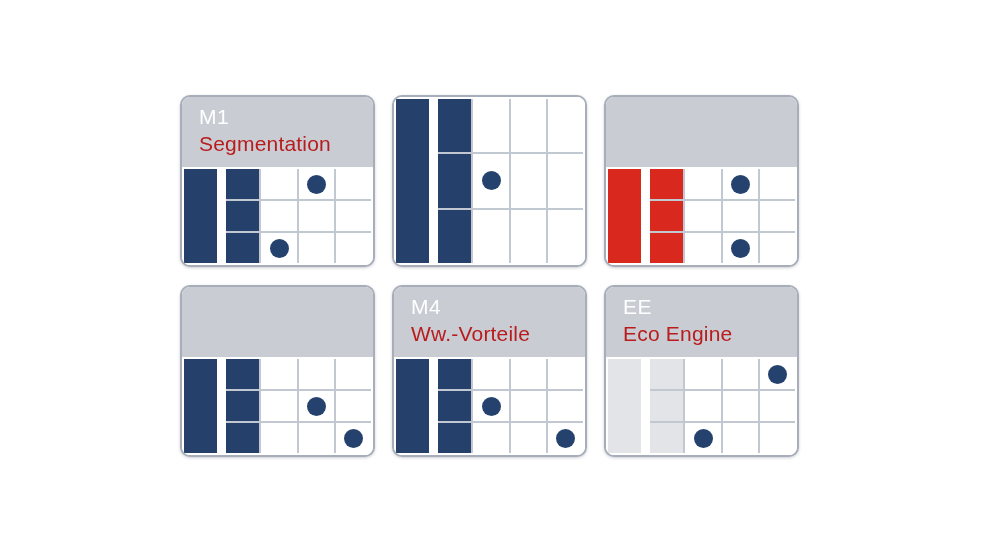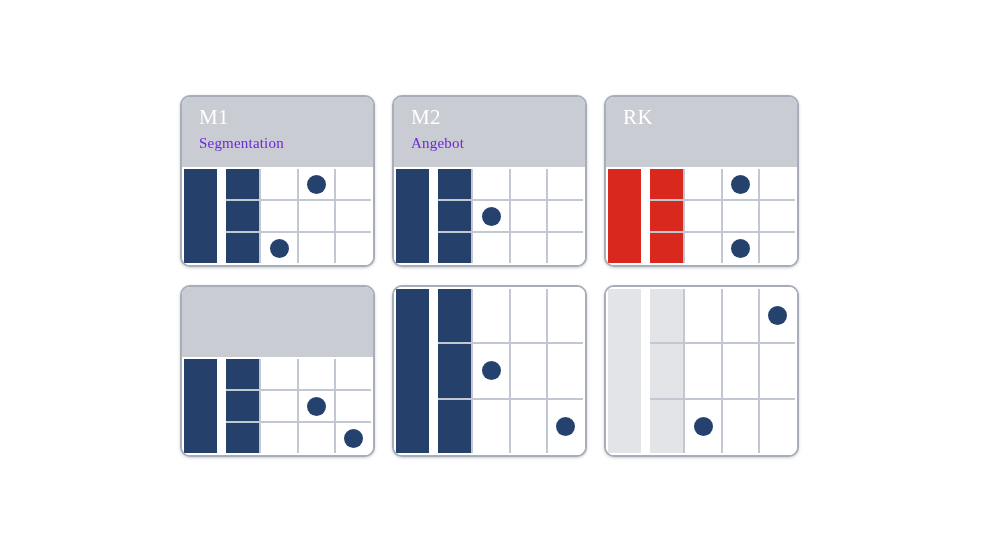--- a/index.html
+++ b/index.html
@@ -30,33 +30,32 @@
     display: flex;
     flex-direction: column;
     box-shadow: 0 1px 3px rgba(110, 115, 125, 0.35);
   }
   .card-header {
     height: 70px;
     box-sizing: border-box;
     background: #c9ccd3;
     padding: 7px 8px 0 17px;
     flex: none;
-    font-family: Liberation Serif, serif;
   }
   .card-code {
     color: #ffffff;
     font-size: 21px;
     line-height: 26px;
     font-weight: 500;
     letter-spacing: 0.4px;
     white-space: nowrap;
   }
   .card-title {
-    color: #6d28d9;
-    font-size: 15px;
+    color: #b91c1c;
+    font-size: 21px;
     line-height: 27px;
     font-weight: 500;
     letter-spacing: 0.2px;
     white-space: nowrap;
   }
   .card-grid-outer {
     flex: 1;
     background: #ffffff;
     padding: 2px;
     display: flex;
@@ -120,24 +119,20 @@
           <div class="cell" style="grid-area: 3 / 4;">
             <div class="dot" style="background: rgb(36, 66, 109);"></div>
           </div>
           <div class="cell" style="grid-area: 3 / 5;"></div>
           <div class="cell" style="grid-area: 3 / 6;"></div>
         </div>
     </div>
   </div>
 
   <div class="card">
-    <div class="card-header">
-      <div class="card-code">M2</div>
-      <div class="card-title">Angebot</div>
-    </div>
     <div class="card-grid-outer">
       <div class="card-grid">
           <div class="cell bar" style="background: rgb(36, 64, 107);"></div>
           <div class="sep"></div>
           <div class="cell" style="grid-area: 1 / 3; background: rgb(36, 64, 107);"></div>
           <div class="cell" style="grid-area: 1 / 4;"></div>
           <div class="cell" style="grid-area: 1 / 5;"></div>
           <div class="cell" style="grid-area: 1 / 6;"></div>
           <div class="cell" style="grid-area: 2 / 3; background: rgb(36, 64, 107);"></div>
           <div class="cell" style="grid-area: 2 / 4;">
@@ -148,21 +143,20 @@
           <div class="cell" style="grid-area: 3 / 3; background: rgb(36, 64, 107);"></div>
           <div class="cell" style="grid-area: 3 / 4;"></div>
           <div class="cell" style="grid-area: 3 / 5;"></div>
           <div class="cell" style="grid-area: 3 / 6;"></div>
         </div>
     </div>
   </div>
 
   <div class="card">
     <div class="card-header">
-      <div class="card-code">RK</div>
     </div>
     <div class="card-grid-outer">
       <div class="card-grid">
           <div class="cell bar" style="background: rgb(217, 41, 30);"></div>
           <div class="sep"></div>
           <div class="cell" style="grid-area: 1 / 3; background: rgb(217, 41, 30);"></div>
           <div class="cell" style="grid-area: 1 / 4;"></div>
           <div class="cell" style="grid-area: 1 / 5;">
             <div class="dot" style="background: rgb(36, 66, 109);"></div>
           </div>
@@ -202,20 +196,24 @@
           <div class="cell" style="grid-area: 3 / 4;"></div>
           <div class="cell" style="grid-area: 3 / 5;"></div>
           <div class="cell" style="grid-area: 3 / 6;">
             <div class="dot" style="background: rgb(36, 66, 109);"></div>
           </div>
         </div>
     </div>
   </div>
 
   <div class="card">
+    <div class="card-header">
+      <div class="card-code">M4</div>
+      <div class="card-title">Ww.-Vorteile</div>
+    </div>
     <div class="card-grid-outer">
       <div class="card-grid">
           <div class="cell bar" style="background: rgb(36, 64, 107);"></div>
           <div class="sep"></div>
           <div class="cell" style="grid-area: 1 / 3; background: rgb(36, 64, 107);"></div>
           <div class="cell" style="grid-area: 1 / 4;"></div>
           <div class="cell" style="grid-area: 1 / 5;"></div>
           <div class="cell" style="grid-area: 1 / 6;"></div>
           <div class="cell" style="grid-area: 2 / 3; background: rgb(36, 64, 107);"></div>
           <div class="cell" style="grid-area: 2 / 4;">
@@ -227,20 +225,24 @@
           <div class="cell" style="grid-area: 3 / 4;"></div>
           <div class="cell" style="grid-area: 3 / 5;"></div>
           <div class="cell" style="grid-area: 3 / 6;">
             <div class="dot" style="background: rgb(36, 66, 109);"></div>
           </div>
         </div>
     </div>
   </div>
 
   <div class="card">
+    <div class="card-header">
+      <div class="card-code">EE</div>
+      <div class="card-title">Eco Engine</div>
+    </div>
     <div class="card-grid-outer">
       <div class="card-grid">
           <div class="cell bar" style="background: rgb(226, 228, 232);"></div>
           <div class="sep"></div>
           <div class="cell" style="grid-area: 1 / 3; background: rgb(226, 228, 232);"></div>
           <div class="cell" style="grid-area: 1 / 4;"></div>
           <div class="cell" style="grid-area: 1 / 5;"></div>
           <div class="cell" style="grid-area: 1 / 6;">
             <div class="dot" style="background: rgb(36, 66, 109);"></div>
           </div>

